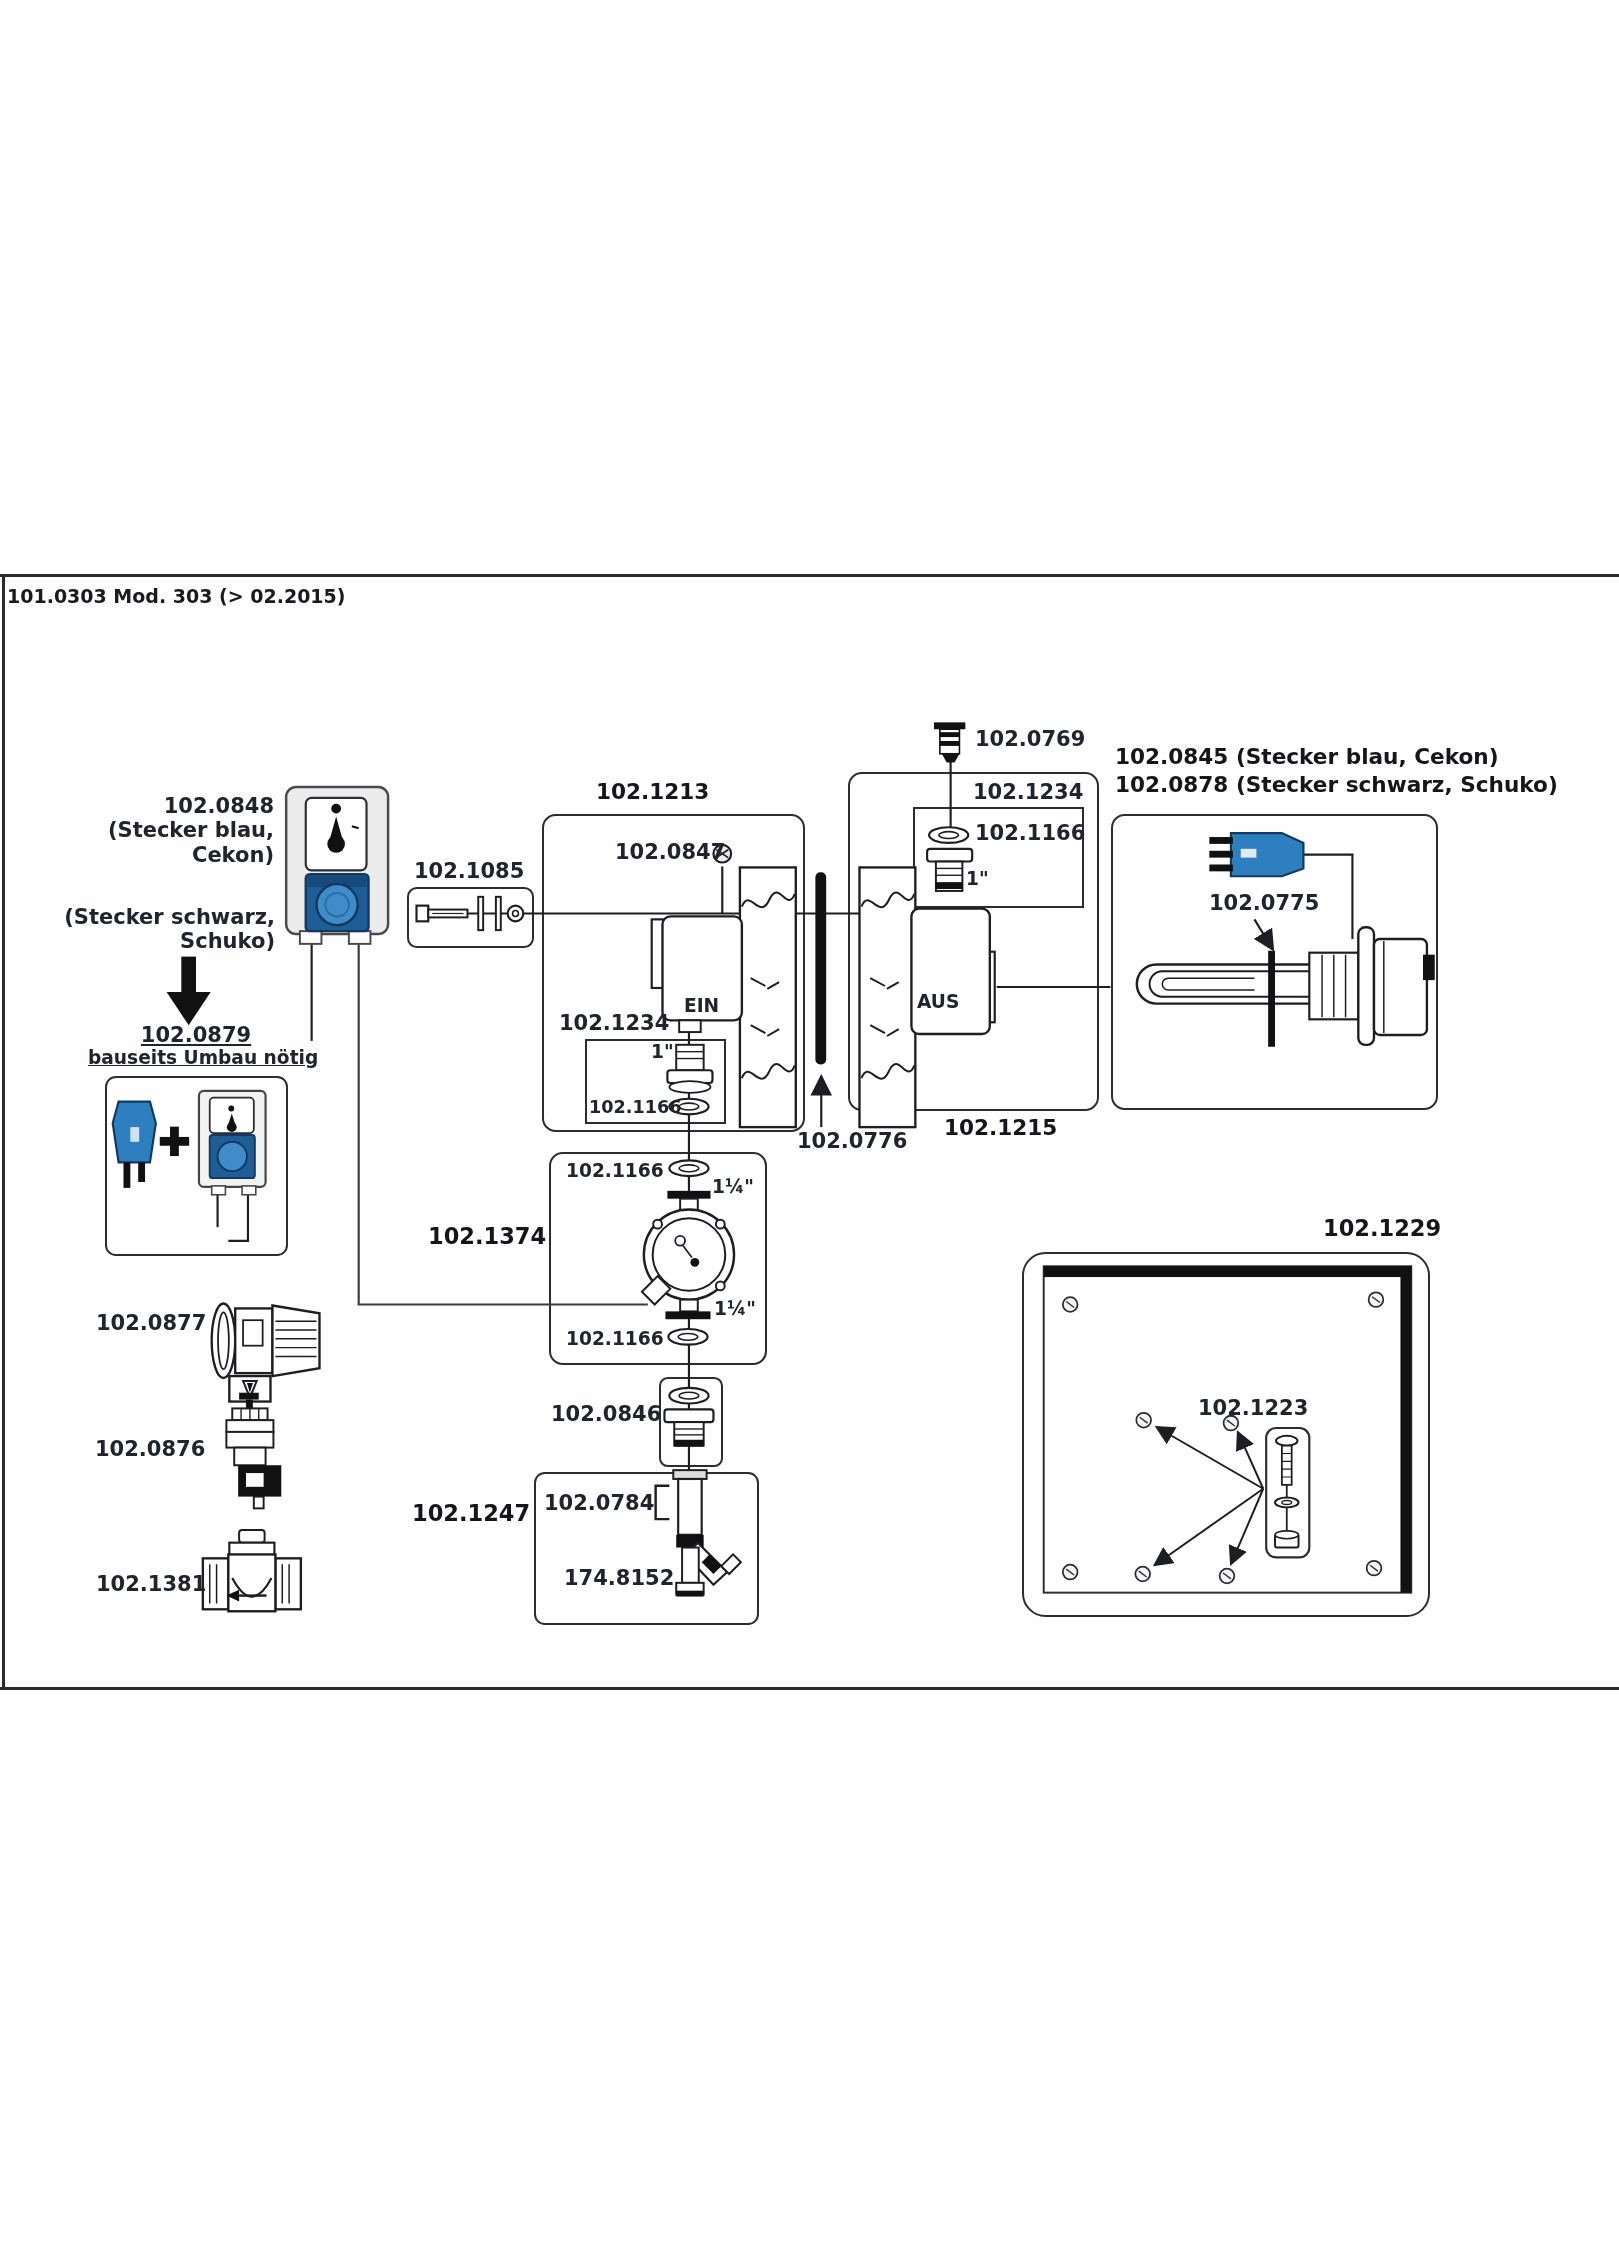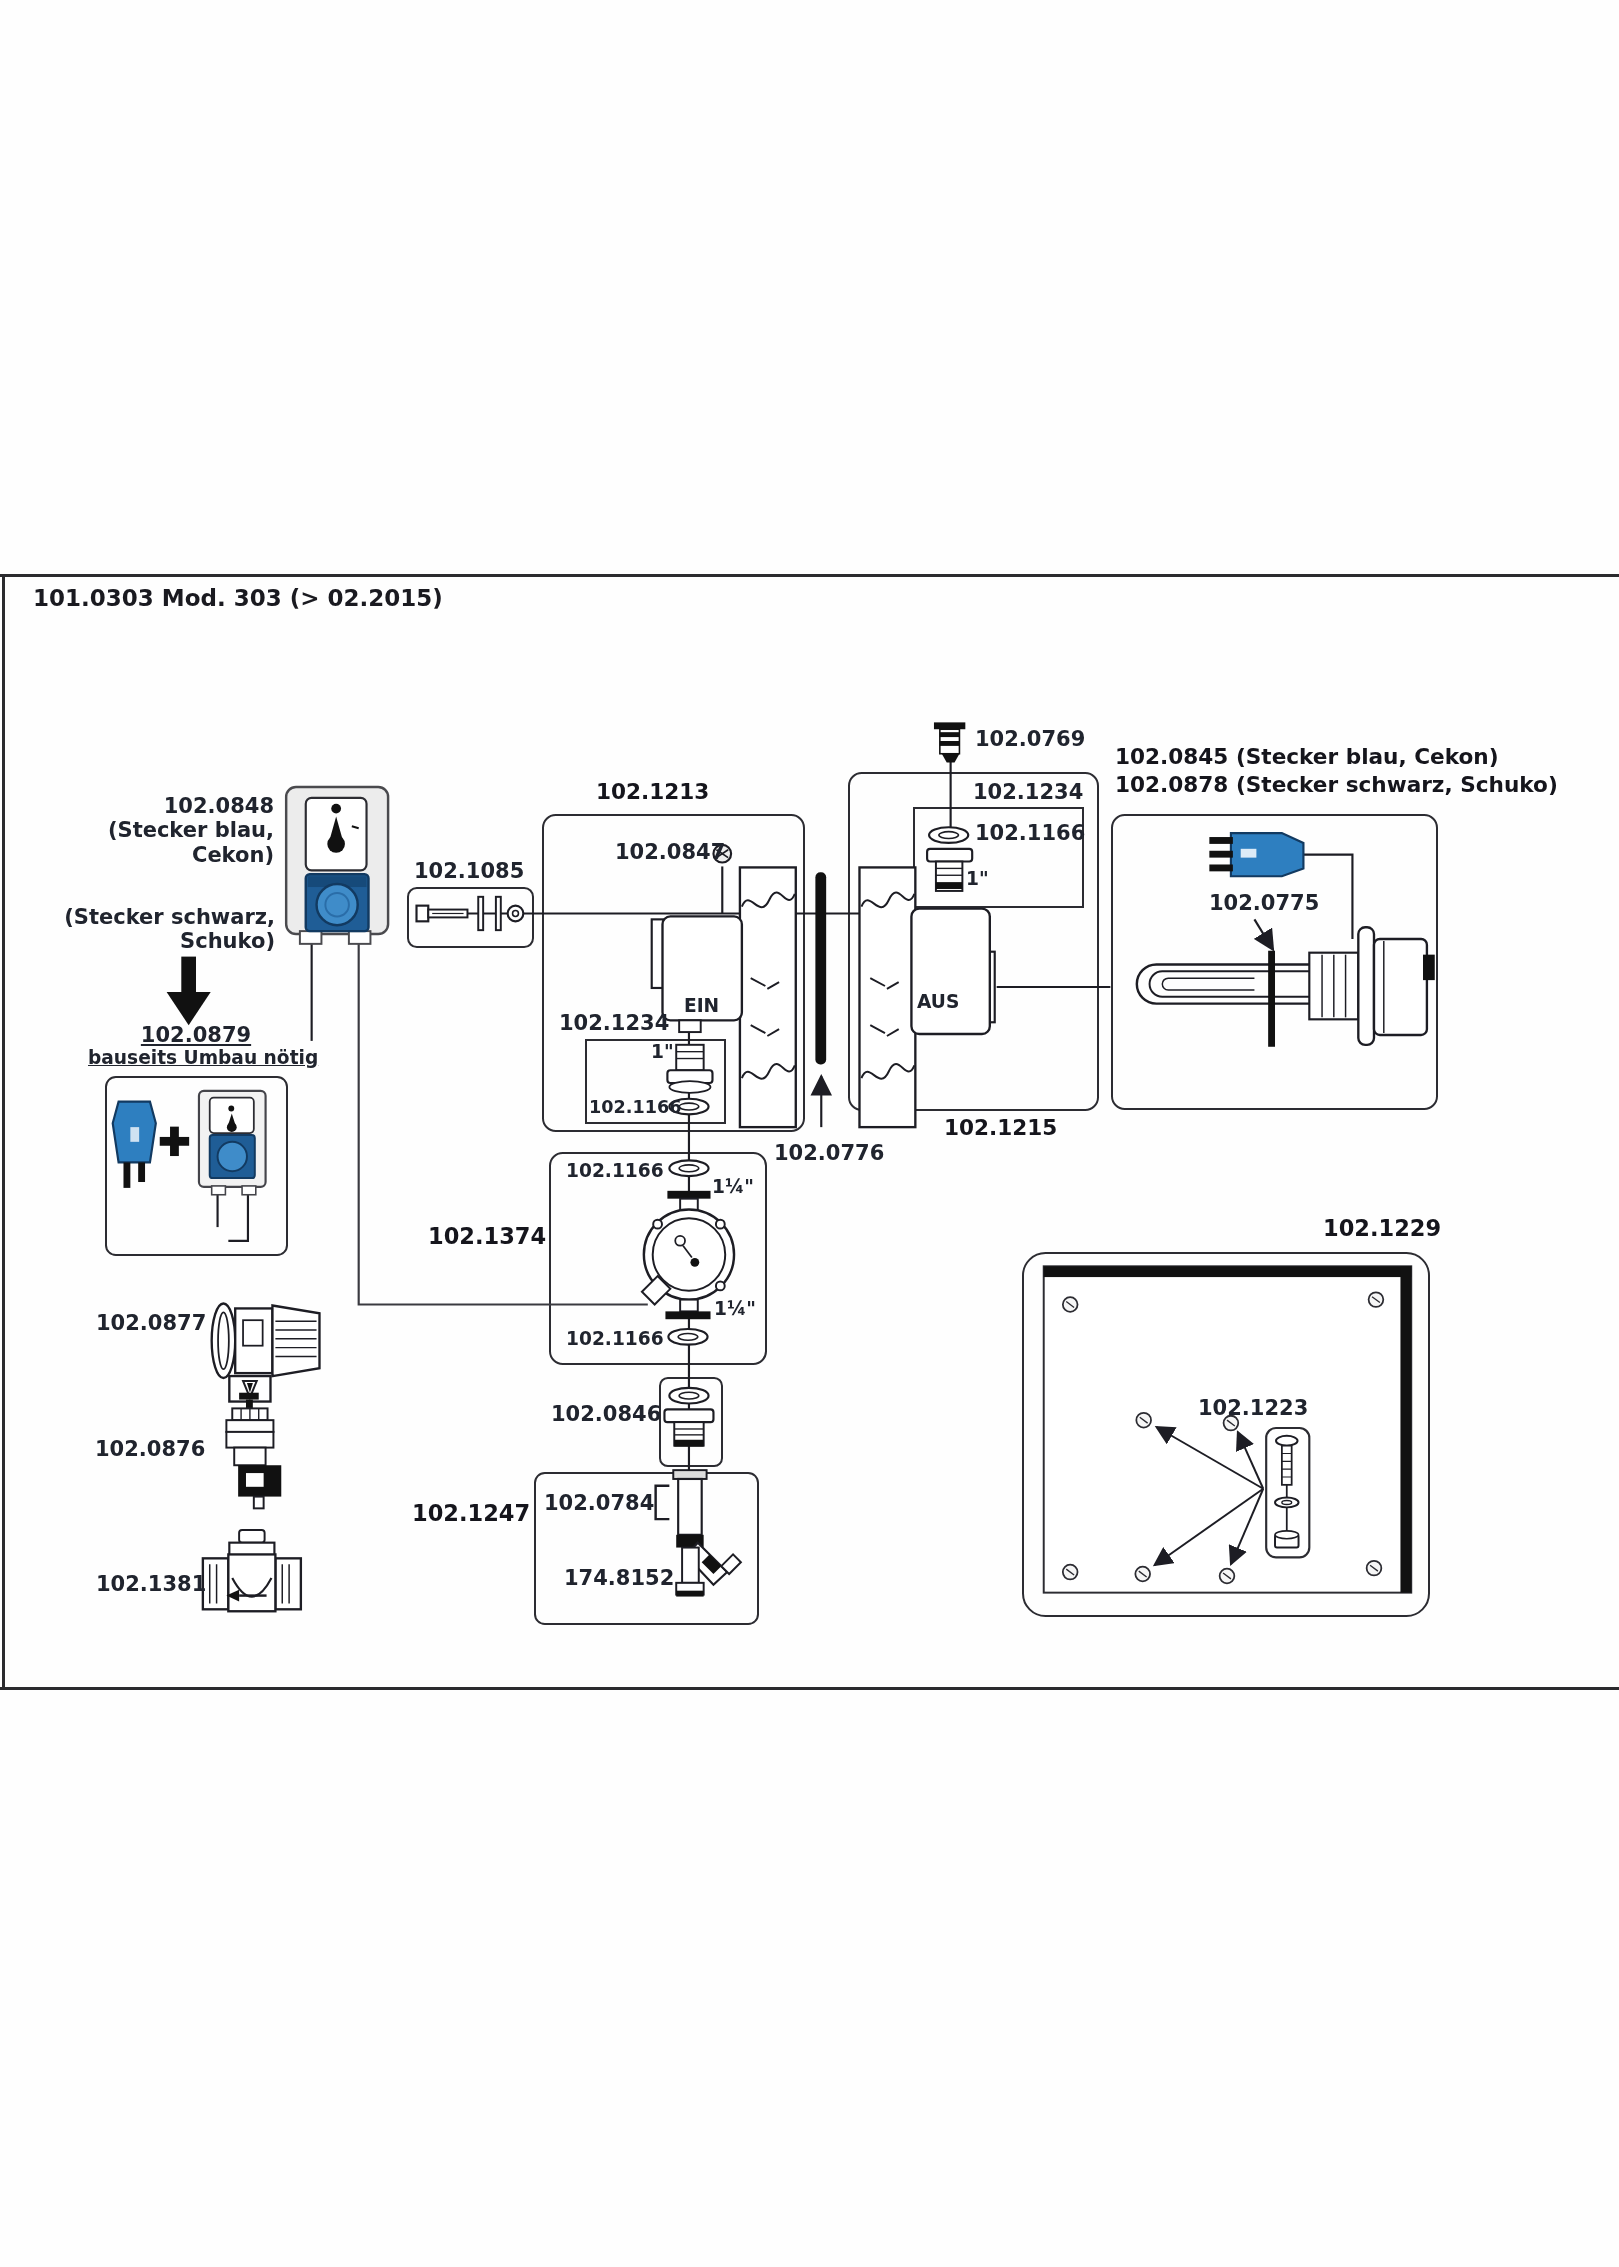--- a/index.html
+++ b/index.html
@@ -6,21 +6,21 @@
   #page{
     position:relative;width:1619px;height:2267px;background:#fefefe;overflow:hidden;
     font-family:"DejaVu Sans","Liberation Sans",sans-serif;
   }
   .rule{position:absolute;background:#2b2b2e;}
   .lbl{position:absolute;white-space:nowrap;color:#20242e;font-weight:600;font-size:21px;line-height:1.15;}
   .lbl-sm{font-size:18.6px;}
   .lbl-xs{font-size:17.6px;}
   .lbl-bold{color:#15151c;font-weight:700;font-size:21.6px;}
   .lbl-big{color:#15151c;font-weight:700;font-size:22.5px;}
-  .hdr{position:absolute;left:33px;top:585px;font-size:23px;font-weight:700;color:#1a1a20;}
+  .hdr{position:absolute;left:7px;top:585px;font-size:19px;font-weight:700;color:#1a1a20;}
   .title{position:absolute;left:84px;top:708px;font-size:44px;font-weight:800;color:#111116;letter-spacing:1px;}
   .gbox{position:absolute;border:2.5px solid #2c2c32;border-radius:13.7px;background:transparent;}
   .gbox-sq{position:absolute;border:2px solid #2c2c32;background:transparent;}
   .ralign{text-align:right;}
   .calign{text-align:center;text-decoration:underline;}
   svg{position:absolute;left:0;top:0;pointer-events:none;}
 </style>
 </head>
 <body>
 
@@ -330,21 +330,21 @@
   <div class="lbl lbl-sm" style="left:651px;top:1041px;">1"</div>
   <div class="lbl lbl-xs" style="left:589px;top:1097px;">102.1166</div>
   <div class="lbl lbl-sm" style="left:684px;top:995px;font-weight:700;">EIN</div>
 
   <div class="lbl" style="left:975px;top:727px;">102.0769</div>
   <div class="lbl" style="left:973px;top:780px;">102.1234</div>
   <div class="lbl" style="left:975px;top:821px;">102.1166</div>
   <div class="lbl lbl-sm" style="left:966px;top:868px;">1"</div>
   <div class="lbl lbl-sm" style="left:917px;top:991px;font-weight:700;">AUS</div>
   <div class="lbl lbl-bold" style="left:944px;top:1116px;">102.1215</div>
-  <div class="lbl" style="left:774px;top:1129px;margin-top:12px;">102.0776</div>
+  <div class="lbl" style="left:797px;top:1129px;">102.0776</div>
 
   <div class="lbl lbl-bold" style="left:1115px;top:745px;">102.0845 (Stecker blau, Cekon)</div>
   <div class="lbl lbl-bold" style="left:1115px;top:773px;">102.0878 (Stecker schwarz, Schuko)</div>
   <div class="lbl" style="left:1209px;top:891px;">102.0775</div>
 
   <div class="lbl lbl-big" style="left:428px;top:1224px;text-align:center;">102.1374</div>
   <div class="lbl lbl-sm" style="left:712px;top:1176px;">1¼"</div>
   <div class="lbl lbl-sm" style="left:566px;top:1160px;">102.1166</div>
   <div class="lbl lbl-sm" style="left:714px;top:1298px;">1¼"</div>
   <div class="lbl lbl-sm" style="left:566px;top:1328px;">102.1166</div>

